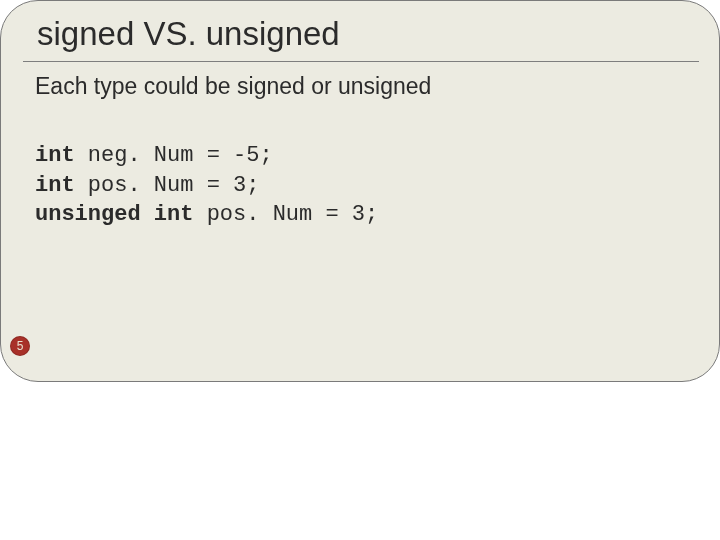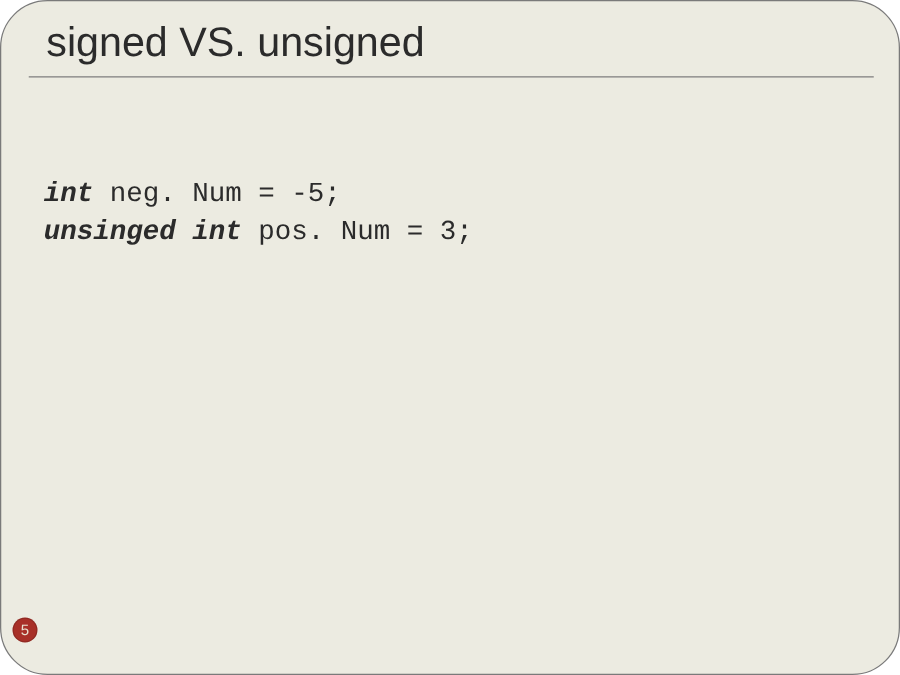--- a/index.html
+++ b/index.html
@@ -7,21 +7,21 @@
     padding: 0;
     width: 720px;
     height: 540px;
     background: #ffffff;
     font-family: Arial, Helvetica, sans-serif;
   }
   .slide {
     position: relative;
     box-sizing: border-box;
     width: 720px;
-    height: 540px;
+    height: 382px;
     background: #ecebe1;
     border: 1.5px solid #7a7a7a;
     border-radius: 38px;
     overflow: hidden;
   }
   .title {
     position: absolute;
     left: 36px;
     top: 14px;
     font-size: 33px;
@@ -48,21 +48,21 @@
     top: 140px;
     font-family: "Courier New", Courier, monospace;
     font-size: 22px;
     line-height: 1.35;
     color: #2b2b2b;
     white-space: nowrap;
   }
   .code .line {
     display: block;
   }
-  .kw { font-weight: bold; font-style: italic; }
+  .kw { font-weight: bold; }
   .page-badge {
     position: absolute;
     left: 9px;
     bottom: 25px;
     width: 20px;
     height: 20px;
     border-radius: 50%;
     background: #a83028;
     color: #e8e0cf;
     font-size: 12px;
@@ -72,20 +72,22 @@
   }
 </style>
 </head>
 <body>
 
 <div class="slide">
 
   <div class="title">signed VS. unsigned</div>
   <div class="title-rule"></div>
 
+  <div class="subtitle">Each type could be signed or unsigned</div>
 
   <div class="code">
     <span class="line"><span class="kw">int</span><span> neg. Num = -5;</span></span>
+    <span class="line"><span class="kw">int</span><span> pos. Num = 3;</span></span>
     <span class="line"><span class="kw">unsinged</span><span class="kw"> int</span><span> pos. Num = 3;</span></span>
   </div>
 
   <div class="page-badge">5</div>
 </div>
 
 </body></html>

